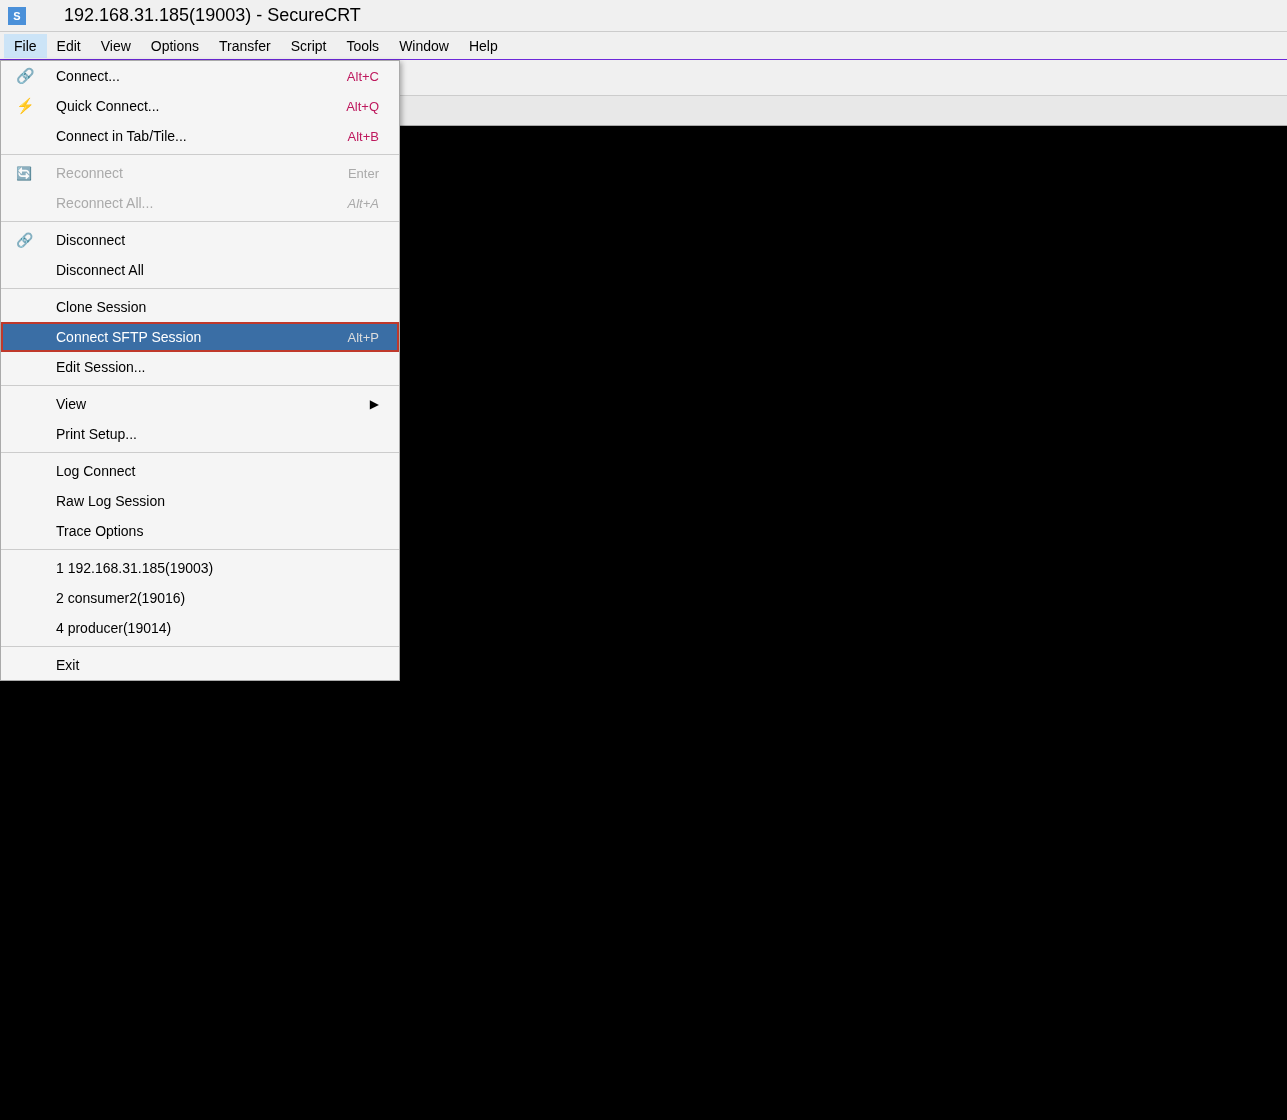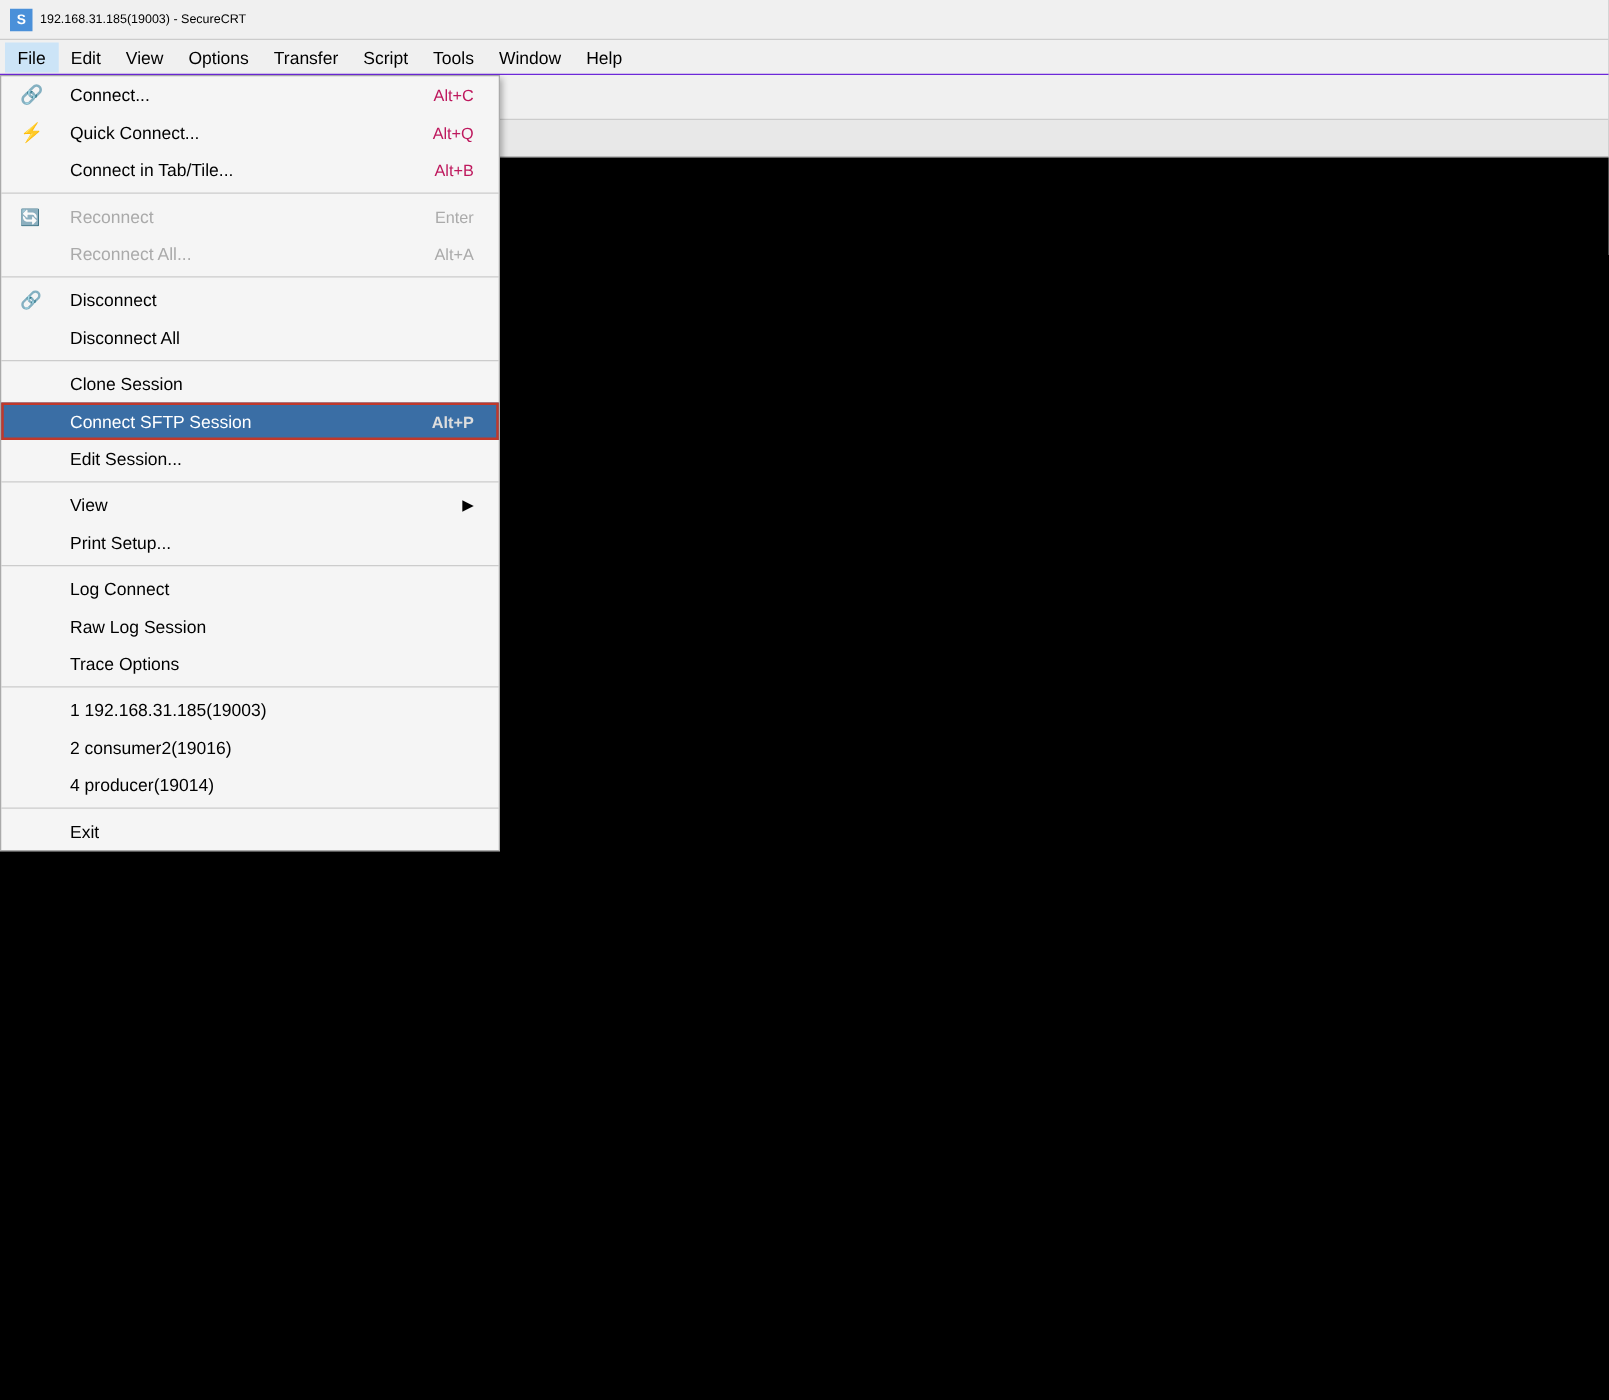--- a/index.html
+++ b/index.html
@@ -27,22 +27,23 @@
       margin-right: 6px;
       background: #4a90d9;
       display: inline-flex;
       align-items: center;
       justify-content: center;
       font-size: 11px;
       color: white;
       font-weight: bold;
     }
     .title-bar-text {
-      font-size: 10px;
+      font-size: 18px;
       color: #000;
+      margin-left: 32px;
     }
 
     
     .menu-bar {
       background: #f0f0f0;
       height: 28px;
       display: flex;
       align-items: center;
       border-bottom: 1px solid #6d28d9;
       padding: 0 4px;
@@ -96,21 +97,20 @@
       left: 15px;
       font-size: 16px;
     }
     .dropdown-item .shortcut {
       margin-left: auto;
       color: #be185d;
       font-size: 13px;
     }
     .dropdown-item.highlighted .shortcut {
       color: #ddd;
-      font-weight: bold;
     }
     .dropdown-item .arrow {
       margin-left: auto;
       font-size: 12px;
     }
     .dropdown-separator {
       height: 1px;
       background: #ccc;
       margin: 3px 0;
     }
@@ -245,21 +245,21 @@
     <div class="dropdown-separator"></div>
 
     <div class="dropdown-item disabled">
       <span class="item-icon" style="font-size:13px; color:#aaa;">🔄</span>
       <span style="color:#aaa;">Reconnect</span>
       <span class="shortcut" style="color:#aaa;margin-left:20px;">Enter</span>
     </div>
 
     <div class="dropdown-item disabled">
       <span style="color:#aaa;">Reconnect All...</span>
-      <span class="shortcut" style="color:#aaa;">Alt+A</span>
+      <span class="shortcut" style="color:#aaa;font-style:italic;">Alt+A</span>
     </div>
 
     <div class="dropdown-separator"></div>
 
     <div class="dropdown-item">
       <span class="item-icon" style="font-size:14px;">🔗</span>
       <span>Disconnect</span>
     </div>
 
     <div class="dropdown-item">

